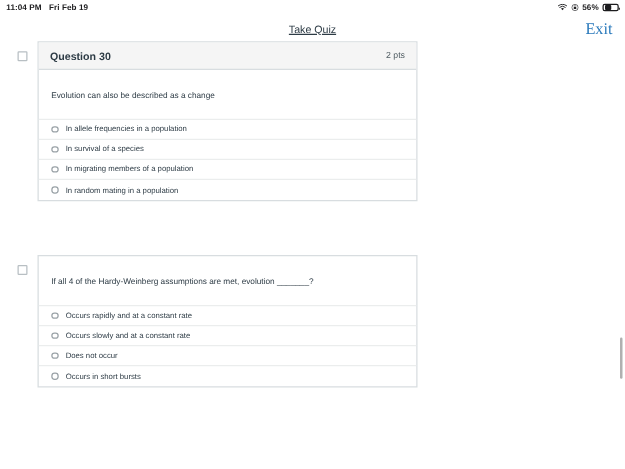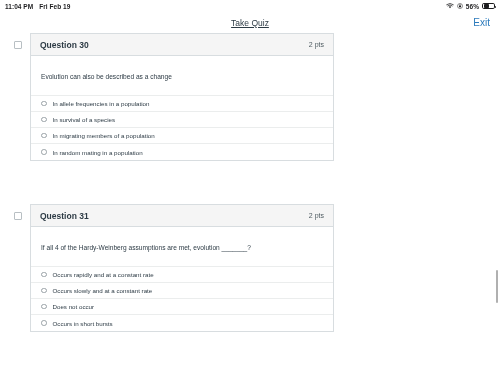--- a/index.html
+++ b/index.html
@@ -44,21 +44,21 @@
     width: 500px; height: 21px;
     display: flex; align-items: center;
     background: #ffffff;
   }
   .nav-title {
     position: absolute; left: 0; right: 0; text-align: center;
     font-size: 8.5px; color: #2d3b45; font-weight: normal; text-decoration: underline;
   }
   .nav-exit {
     position: absolute; right: 10px;
-    font-size: 10px; color: #2b7abc; cursor: pointer;
+    font-size: 13px; color: #2b7abc; cursor: pointer; font-family: Liberation Serif, serif;
   }
 
   
   .content {
     position: absolute; top: 33px; left: 0;
     width: 500px; height: 342px;
     background: #ffffff;
   }
 
   .question-block { position: absolute; display: flex; }
@@ -194,24 +194,20 @@
         </div>
       </div>
     </div>
   </div>
 
   <div class="question-block" style="top:171px; left:14px;">
     <div class="flag-wrap">
       <div class="flag-box"></div>
     </div>
     <div class="card">
-      <div class="card-header">
-        <span class="card-title">Question 31</span>
-        <span class="card-pts">2 pts</span>
-      </div>
       <div class="card-body">
         <div class="prompt">If all 4 of the Hardy-Weinberg assumptions are met, evolution _______?</div>
         <div class="answers">
           <div class="answer">
             <span class="radio"></span>
             <span class="answer-label">Occurs rapidly and at a constant rate</span>
           </div>
           <div class="answer">
             <span class="radio"></span>
             <span class="answer-label">Occurs slowly and at a constant rate</span>

